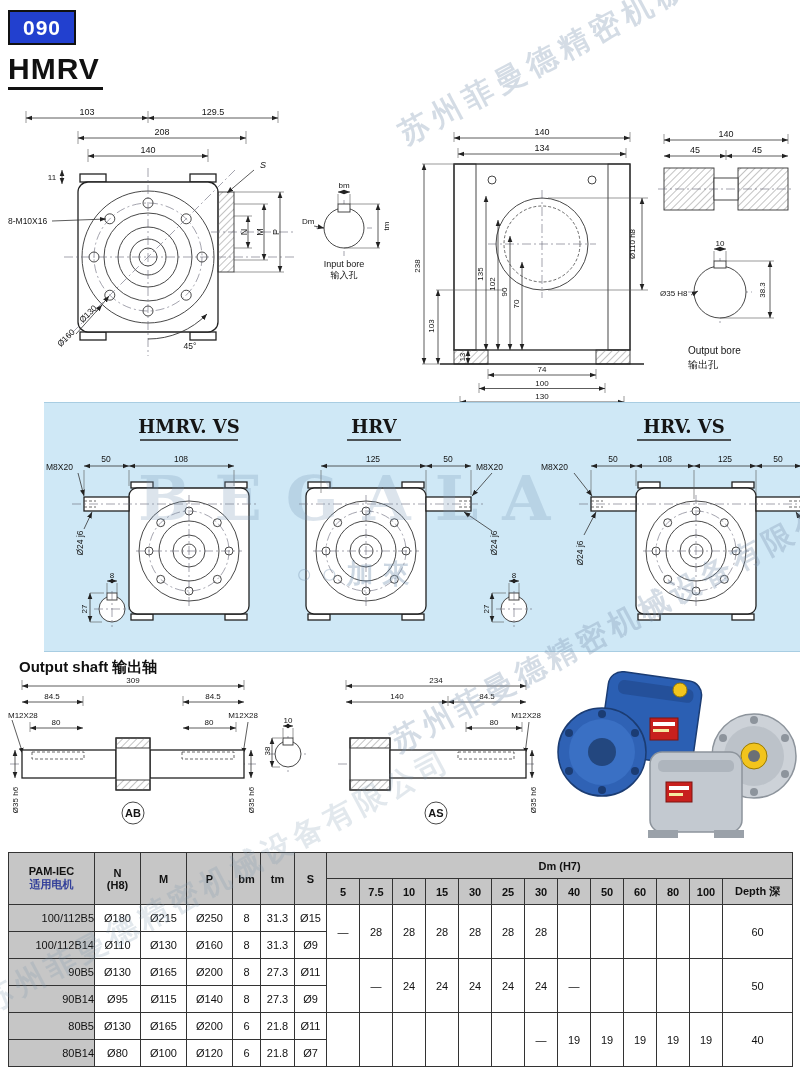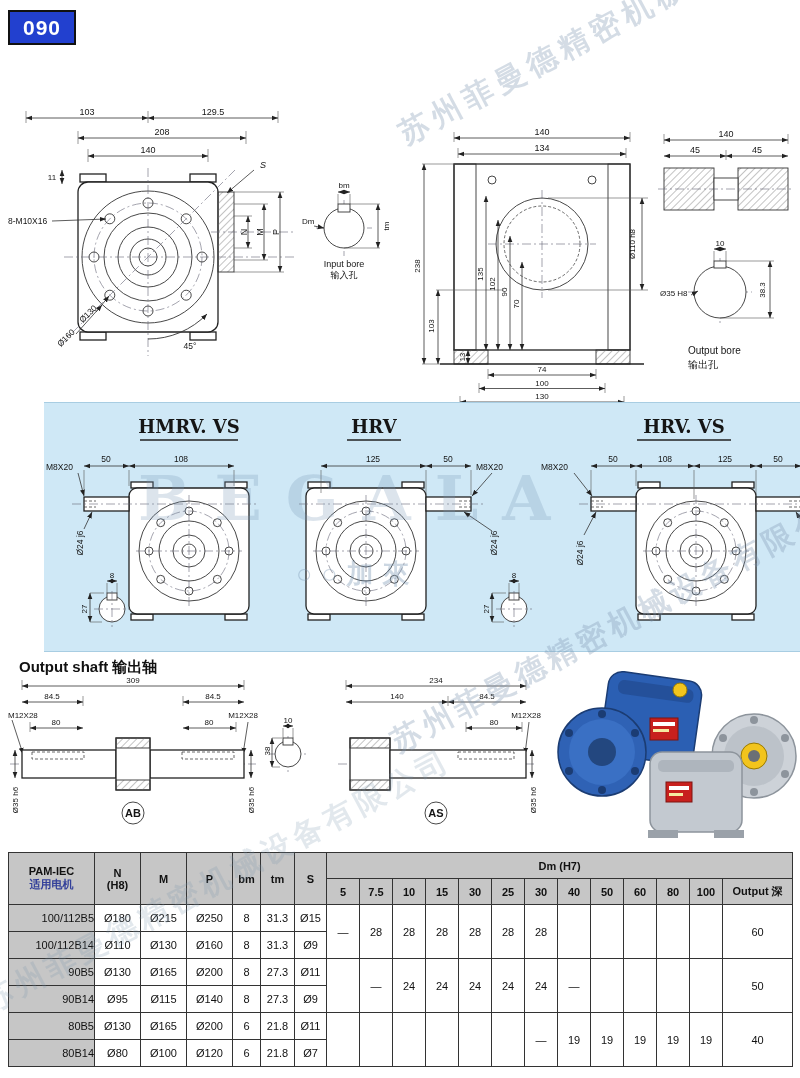--- a/index.html
+++ b/index.html
@@ -61,20 +61,21 @@
       <marker id="ar" viewBox="0 0 10 10" refX="9" refY="5" markerWidth="7" markerHeight="7" markerUnits="userSpaceOnUse" orient="auto-start-reverse">
         <path d="M0,1.5 L9,5 L0,8.5 z" fill="#222"></path>
       </marker>
       <pattern id="hatch" width="5" height="5" patternUnits="userSpaceOnUse" patternTransform="rotate(45)">
         <line x1="0" y1="0" x2="0" y2="5" stroke="#888" stroke-width="1"></line>
       </pattern>
     </defs>
   </svg>
 
   <div class="badge">090</div>
+  <div class="series">HMRV</div>
 
   <div class="wm rot wm-top">苏州菲曼德精密机械设备有限公司</div>
   <div class="wm wm-slogan">○○加來</div>
   <div class="wm wm-brand">BEGALA</div>
   <div class="wm rot wm-mid">苏州菲曼德精密机械设备有限公司</div>
   <div class="wm rot wm-bot">苏州菲曼德精密机械设备有限公司</div>
 
   <svg style="left:6px; top:104px;" width="292" height="296" viewBox="0 0 292 296">
     <g>
       <rect x="74" y="70" width="26" height="8" class="of"></rect>
@@ -603,21 +604,21 @@
         <th>10</th>
         <th>15</th>
         <th>30</th>
         <th>25</th>
         <th>30</th>
         <th>40</th>
         <th>50</th>
         <th>60</th>
         <th>80</th>
         <th>100</th>
-        <th>Output 深</th>
+        <th>Depth 深</th>
       </tr>
     </thead>
     <tbody id="spec-body">
         <tr>
           <th class="rowlabel">100/112B5</th>
           <td>Ø180</td>
           <td>Ø215</td>
           <td>Ø250</td>
           <td>8</td>
           <td>31.3</td>

